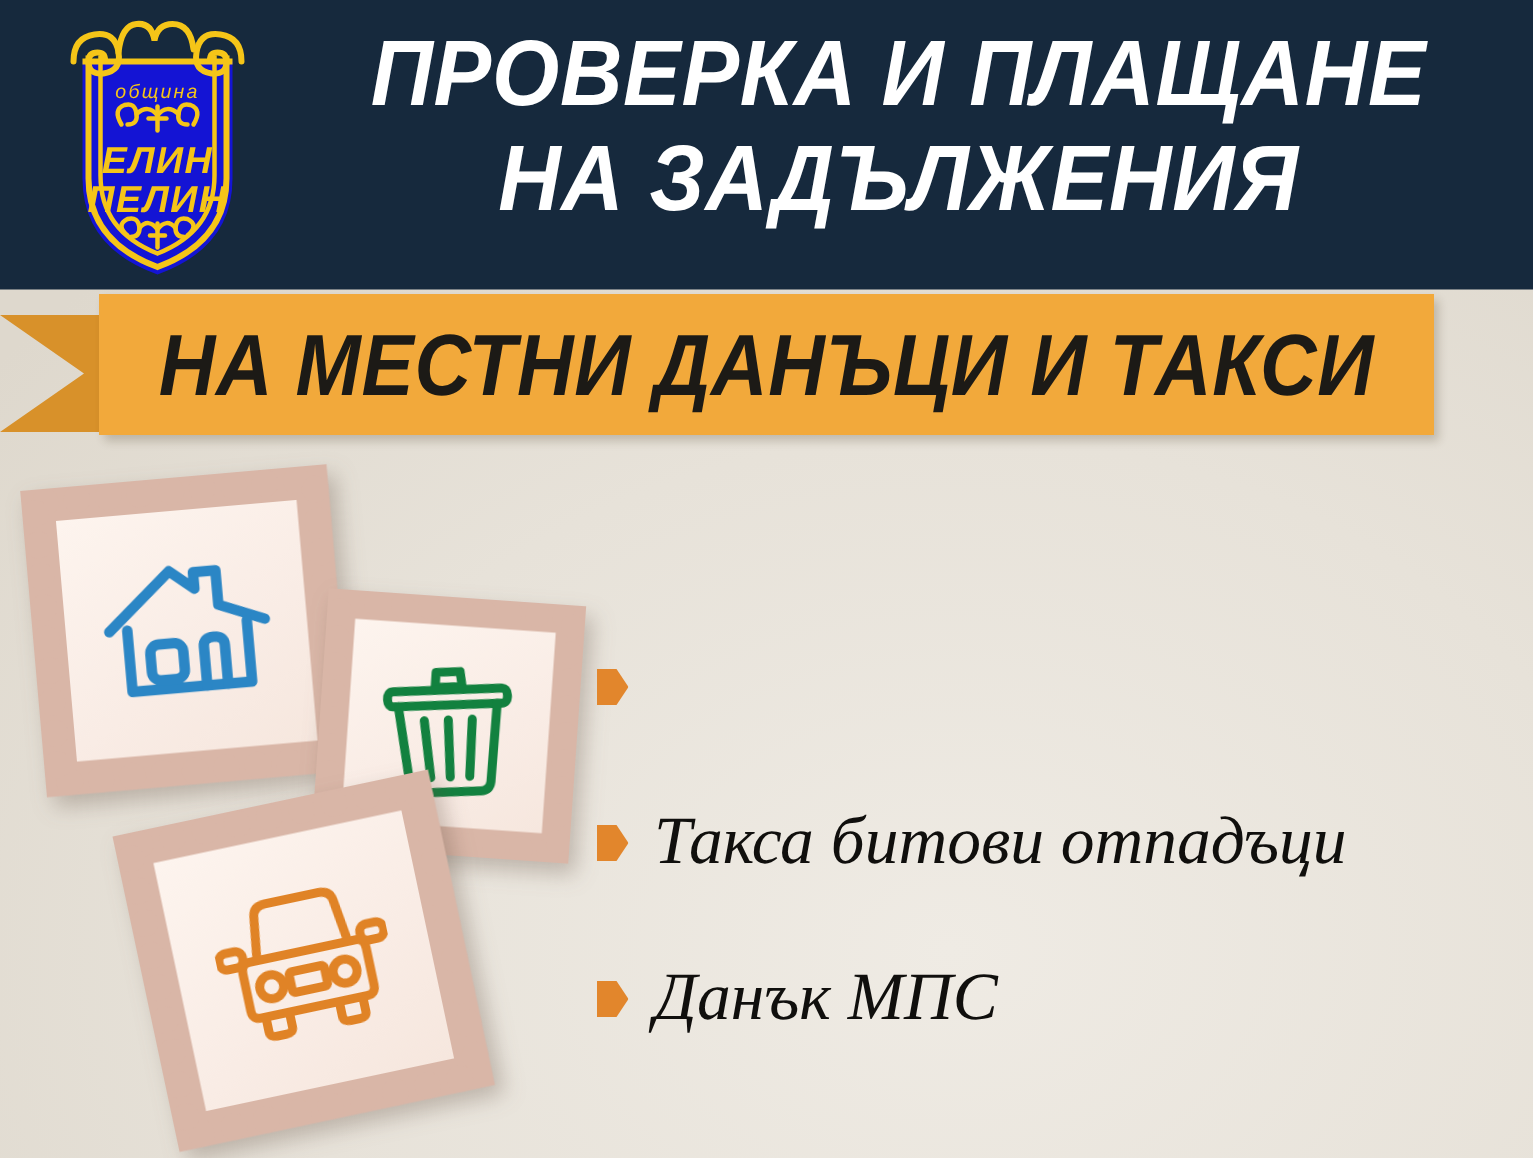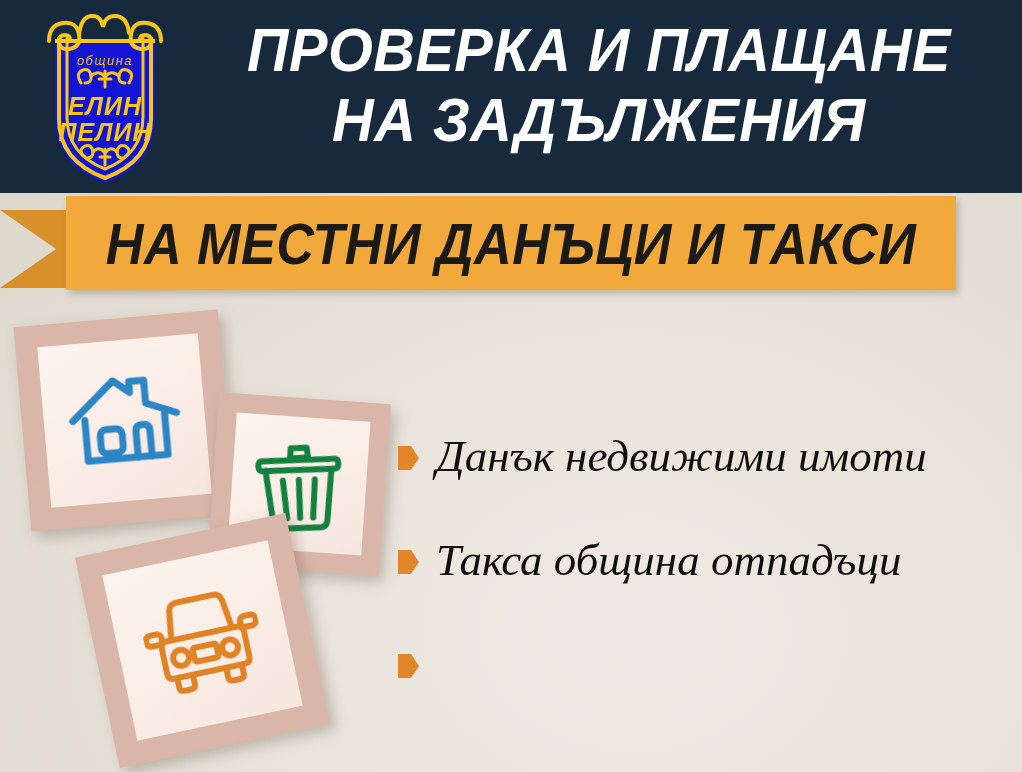--- a/index.html
+++ b/index.html
@@ -346,24 +346,24 @@
           <path d="M25 82 L25 92 Q25 96 30 96 L36 96 Q41 96 41 92 L41 82"></path>
           <path d="M75 82 L75 92 Q75 96 80 96 L86 96 Q91 96 91 92 L91 82"></path>
         </g>
       </svg>
     </div>
   </div>
 
   <div class="list">
     <div class="list-item">
       <span class="bullet"></span>
-      <span class="list-label">Данък недвижими имоти</span>
     </div>
     <div class="list-item">
       <span class="bullet"></span>
-      <span class="list-label">Такса община отпадъци</span>
+      <span class="list-label">Такса битови отпадъци</span>
     </div>
     <div class="list-item">
       <span class="bullet"></span>
+      <span class="list-label">Данък МПС</span>
     </div>
   </div>
 
 </div>
 
 </body></html>

